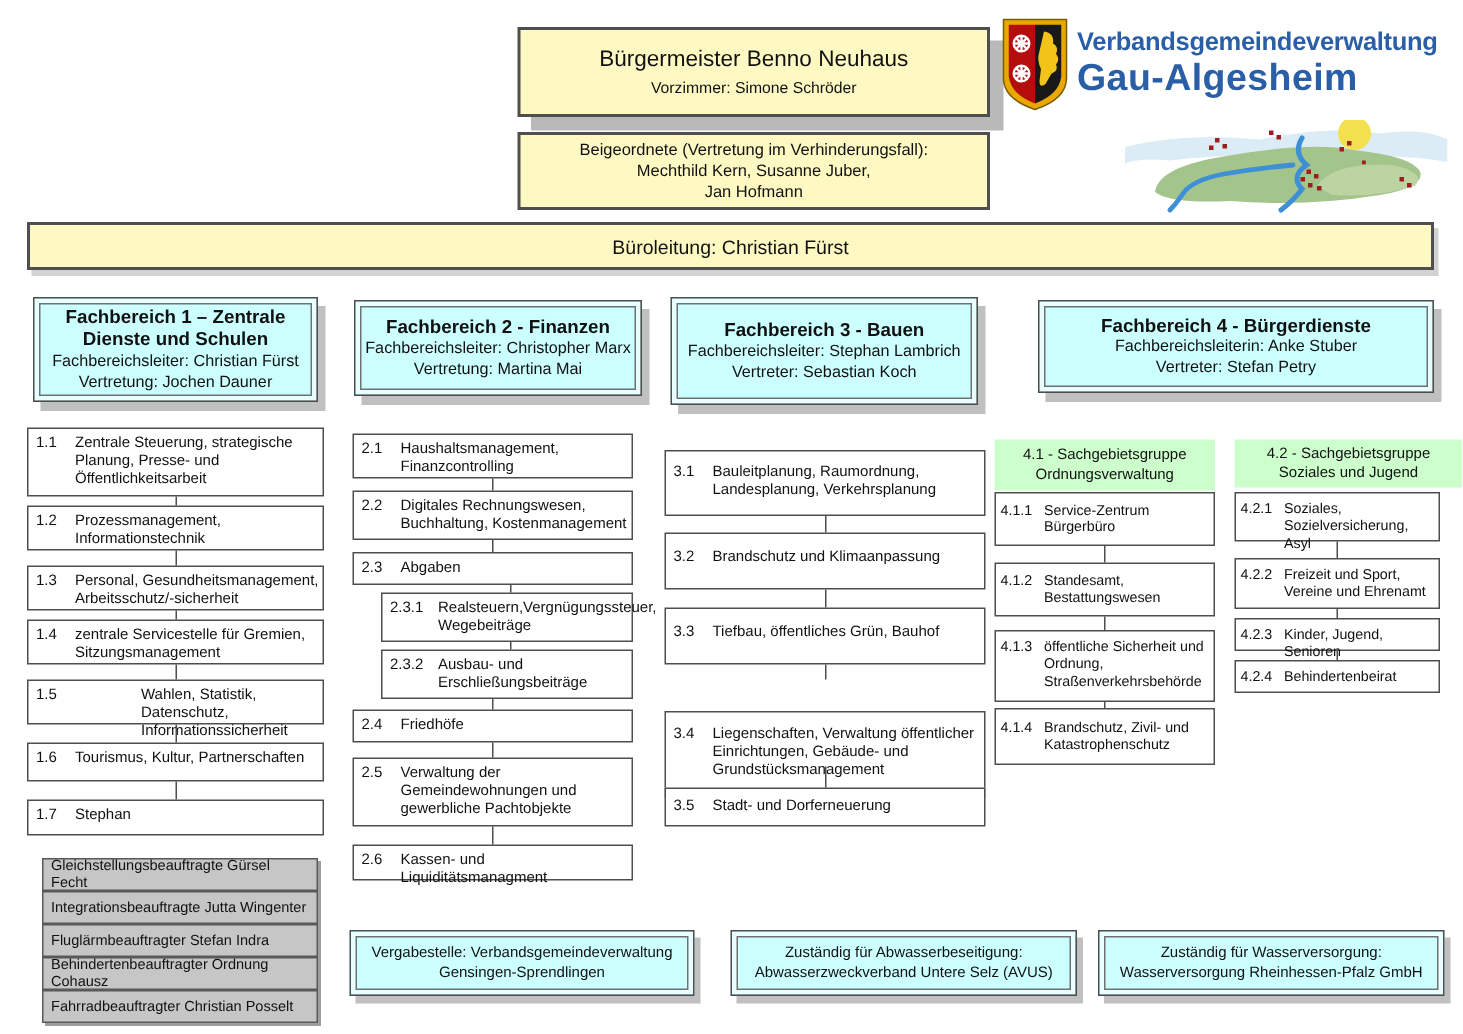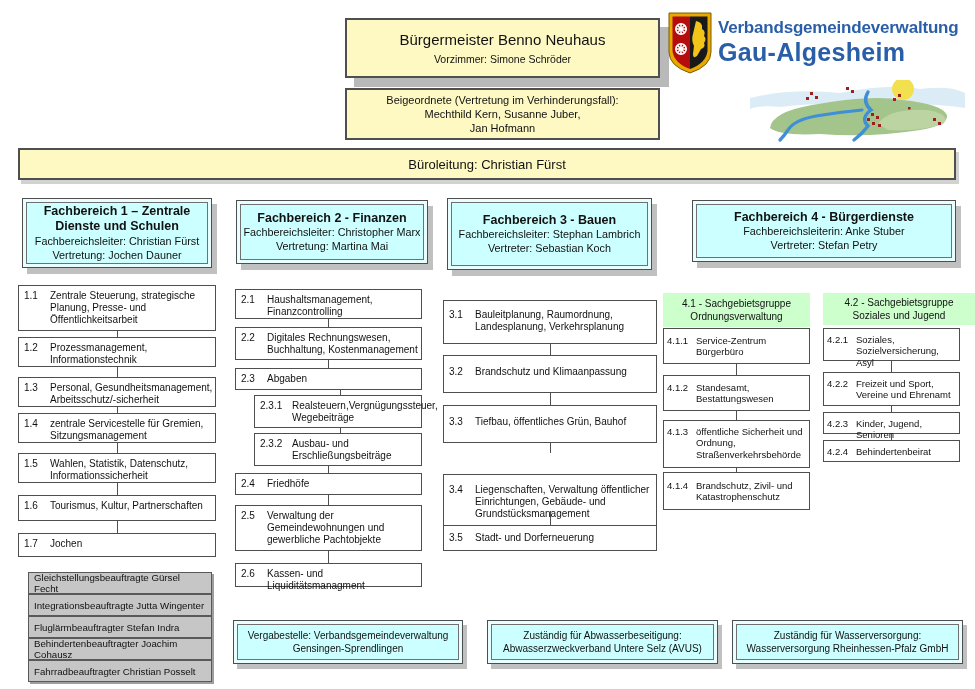--- a/index.html
+++ b/index.html
@@ -141,31 +141,31 @@
     <span class="txt">Prozessmanagement, Informationstechnik</span>
   </div>
   <div class="box" style="left:18px;top:377px;width:198px;height:30px;">
     <span class="num">1.3</span>
     <span class="txt">Personal, Gesundheitsmanagement, Arbeitsschutz/-sicherheit</span>
   </div>
   <div class="box" style="left:18px;top:413px;width:198px;height:30px;">
     <span class="num">1.4</span>
     <span class="txt">zentrale Servicestelle für Gremien, Sitzungsmanagement</span>
   </div>
-  <div class="box" style="left:18px;top:453px;width:198px;height:30px;">
+  <div class="box" style="left:18px;top:453px;width:198px;height:30px;gap:44px;">
     <span class="num">1.5</span>
     <span class="txt">Wahlen, Statistik, Datenschutz, Informationssicherheit</span>
   </div>
   <div class="box" style="left:18px;top:495px;width:198px;height:26px;">
     <span class="num">1.6</span>
     <span class="txt">Tourismus, Kultur,  Partnerschaften</span>
   </div>
   <div class="box" style="left:18px;top:533px;width:198px;height:24px;">
     <span class="num">1.7</span>
-    <span class="txt">Jochen</span>
+    <span class="txt">Stephan</span>
   </div>
 
   <div class="box" style="left:235px;top:289px;width:187px;height:30px;">
     <span class="num">2.1</span>
     <span class="txt">Haushaltsmanagement, Finanzcontrolling</span>
   </div>
   <div class="box" style="left:235px;top:327px;width:187px;height:33px;">
     <span class="num">2.2</span>
     <span class="txt">Digitales Rechnungswesen, Buchhaltung, Kostenmanagement</span>
   </div>
@@ -258,21 +258,21 @@
   <div class="gray" style="top:572px;">
     <span>Gleichstellungsbeauftragte Gürsel Fecht</span>
   </div>
   <div class="gray" style="top:594px;">
     <span>Integrationsbeauftragte Jutta Wingenter</span>
   </div>
   <div class="gray" style="top:616px;">
     <span>Fluglärmbeauftragter Stefan Indra</span>
   </div>
   <div class="gray" style="top:638px;">
-    <span>Behindertenbeauftragter Joachim Cohausz</span>
+    <span>Behindertenbeauftragter Ordnung Cohausz</span>
   </div>
   <div class="gray" style="top:660px;">
     <span>Fahrradbeauftragter Christian Posselt</span>
   </div>
 
   <div class="ext" style="left:233px;width:230px;">
     <div>Vergabestelle: Verbandsgemeindeverwaltung</div>
     <div>Gensingen-Sprendlingen</div>
   </div>
   <div class="ext" style="left:487px;width:231px;">

